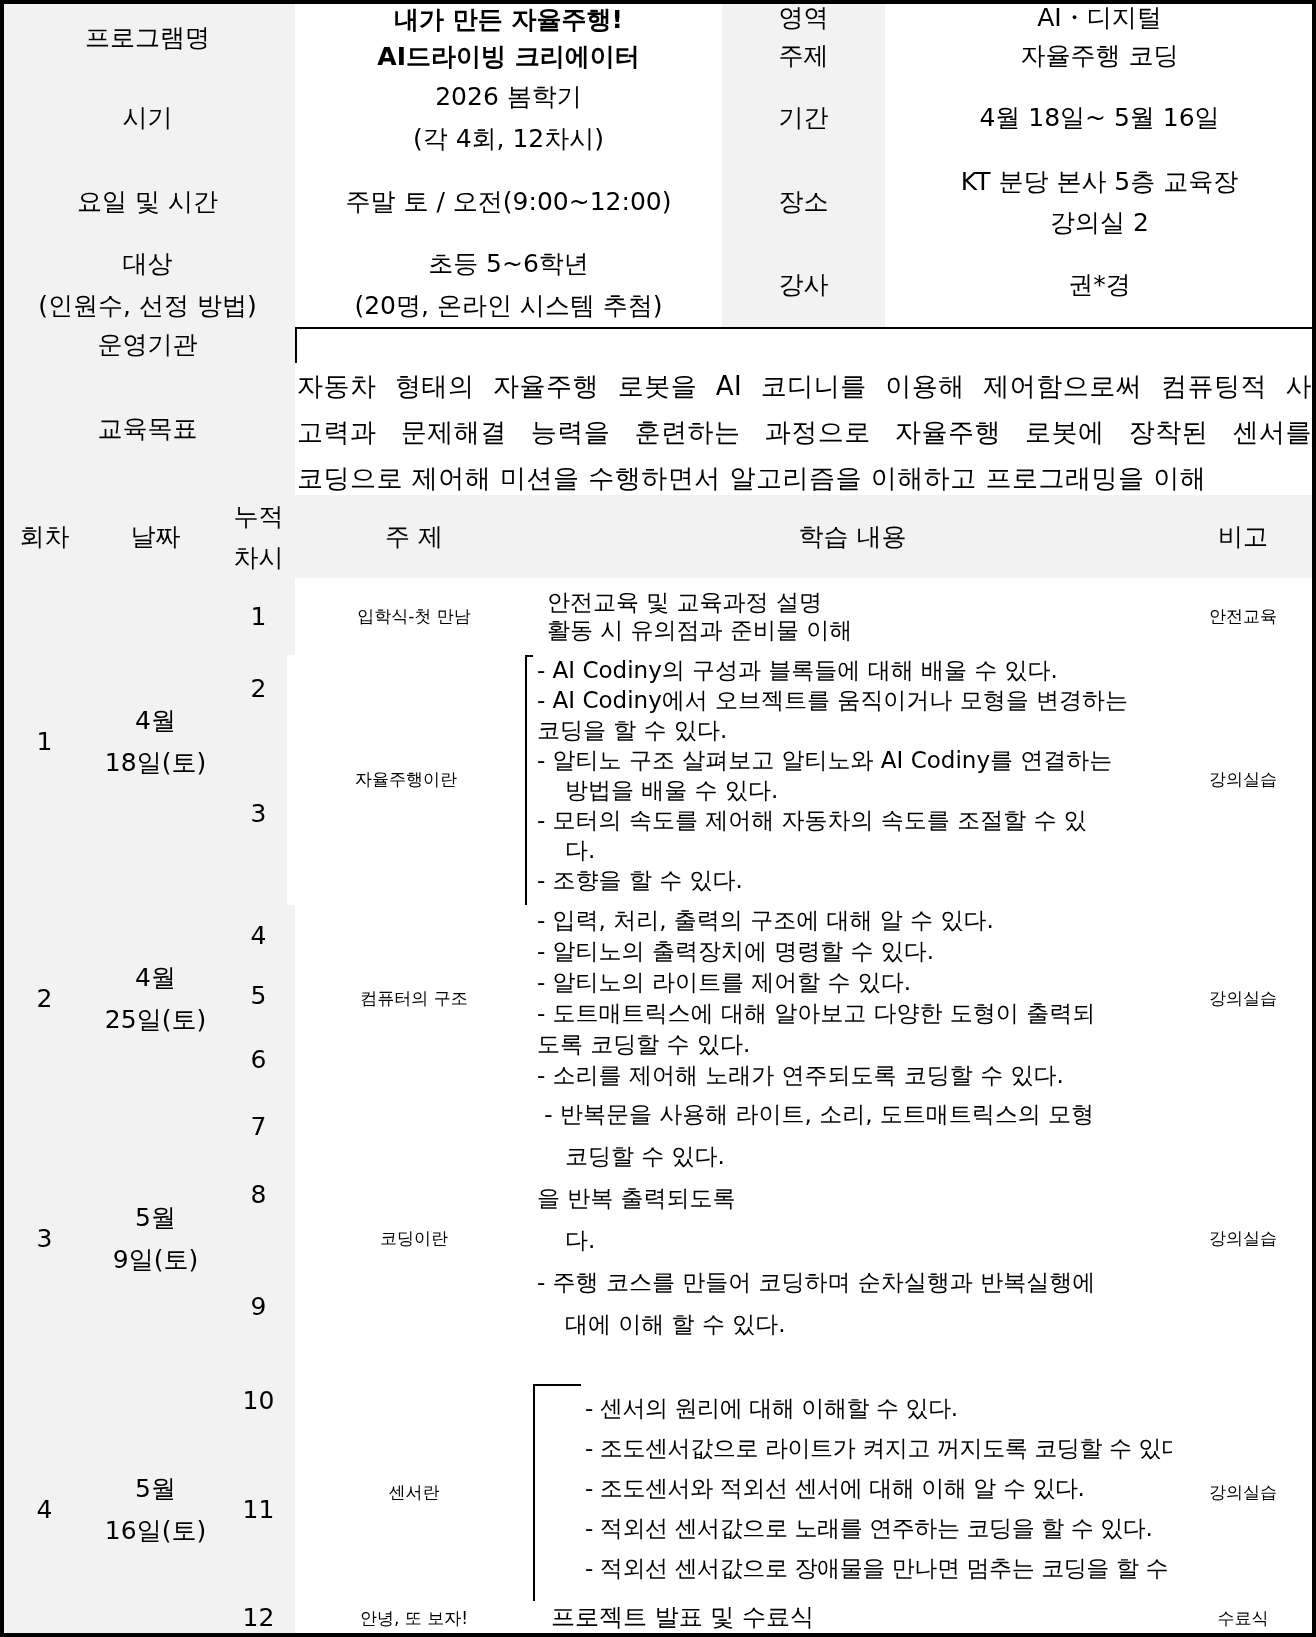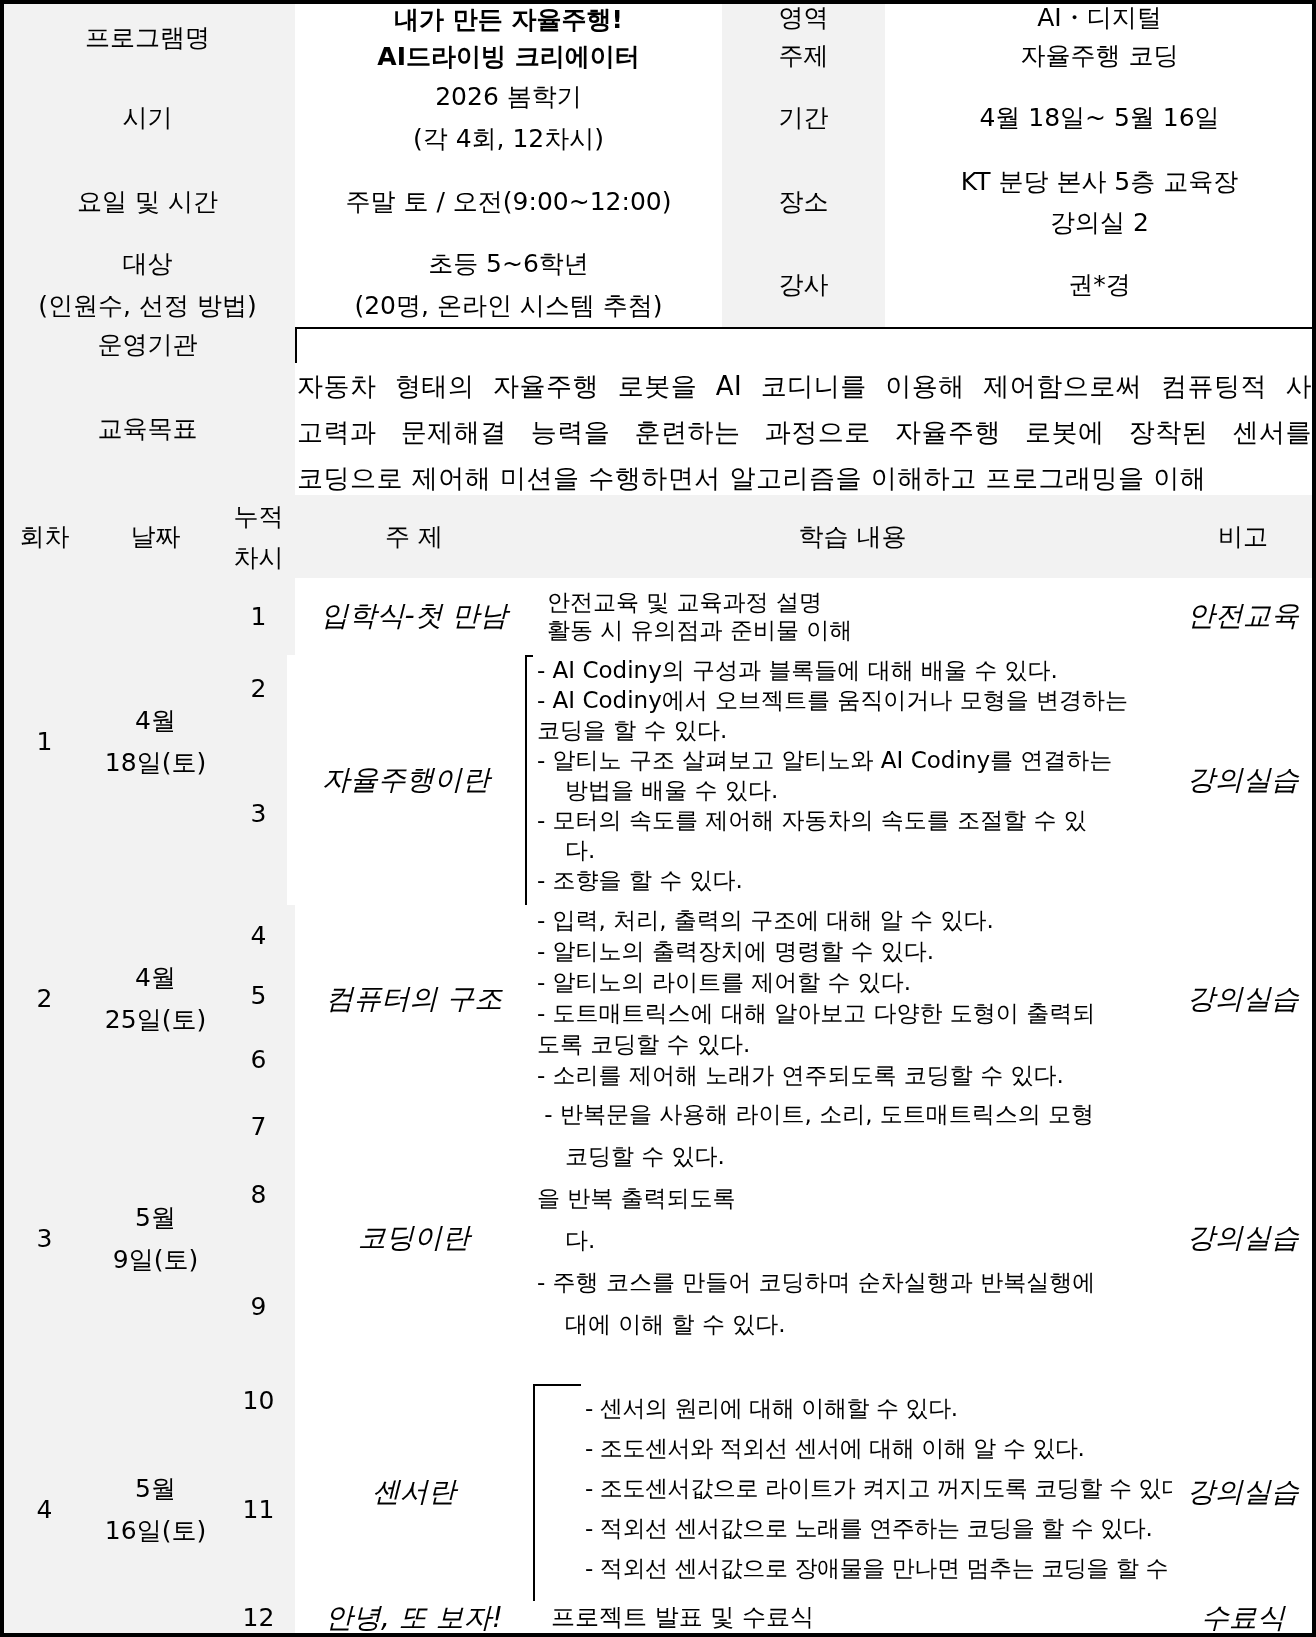--- a/index.html
+++ b/index.html
@@ -17,21 +17,21 @@
            border: 4px solid #000; pointer-events: none; }
   .goal { font-size: 26px; line-height: 46px; padding: 0 2px 0 2px; text-align: justify;
           align-items: flex-start; justify-content: flex-start; letter-spacing: 0.5px; }
   .goal span { display:block; text-align: justify; text-align-last: justify; }
   .goal span.last { text-align-last: left; }
   .content { font-size: 23px; line-height: 30px; display: block; text-align: left; padding: 2px 6px 0 4px; }
   .content .ln { display: block; white-space: nowrap; }
   .content .ind { padding-left: 28px; }
   .content.wide { line-height: 42px; padding-top: 0; }
   .content.mid { line-height: 40px; margin-left: 48px; }
-  .small { font-size: 28px; font-style: italic; }
+  .small { font-size: 17px; }
 </style>
 </head>
 <body>
 
 <div class="frame">
 
   <div class="cell g" style="left:0;top:0;width:297px;height:77px;">
     <span>프로그램명</span>
   </div>
   <div class="cell b stack" style="left:295px;top:0;width:429px;height:77px;line-height:37px;">
@@ -249,22 +249,22 @@
   </div>
   <div class="cell g" style="left:222px;top:1601px;width:75px;height:36px;line-height:30px;">
     <span>12</span>
   </div>
 
   <div class="cell" style="left:295px;top:1384px;width:240px;height:219px;">
     <span class="small">센서란</span>
   </div>
   <div class="cell content mid" style="left:533px;top:1384px;width:641px;height:219px;padding-top:4px;letter-spacing:-0.4px;">
     <span class="ln">- 센서의 원리에 대해 이해할 수 있다.</span>
+    <span class="ln">- 조도센서값으로 라이트가 켜지고 꺼지도록 코딩할 수 있다.</span>
     <span class="ln">- 조도센서와 적외선 센서에 대해 이해 알 수 있다.</span>
-    <span class="ln">- 조도센서값으로 라이트가 켜지고 꺼지도록 코딩할 수 있다.</span>
     <span class="ln">- 적외선 센서값으로 노래를 연주하는 코딩을 할 수 있다.</span>
     <span class="ln">- 적외선 센서값으로 장애물을 만나면 멈추는 코딩을 할 수 있다.</span>
   </div>
   <div class="cell" style="left:1172px;top:1384px;width:144px;height:219px;">
     <span class="small">강의실습</span>
   </div>
 
   <div class="cell" style="left:295px;top:1601px;width:240px;height:36px;line-height:30px;">
     <span class="small">안녕, 또 보자!</span>
   </div>

